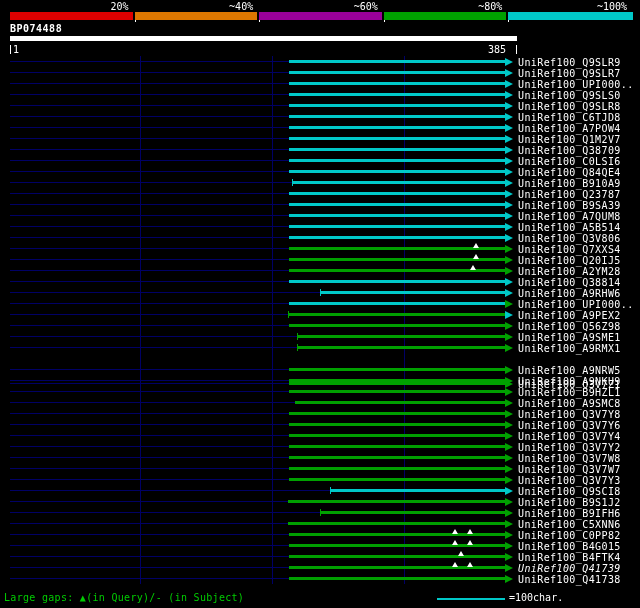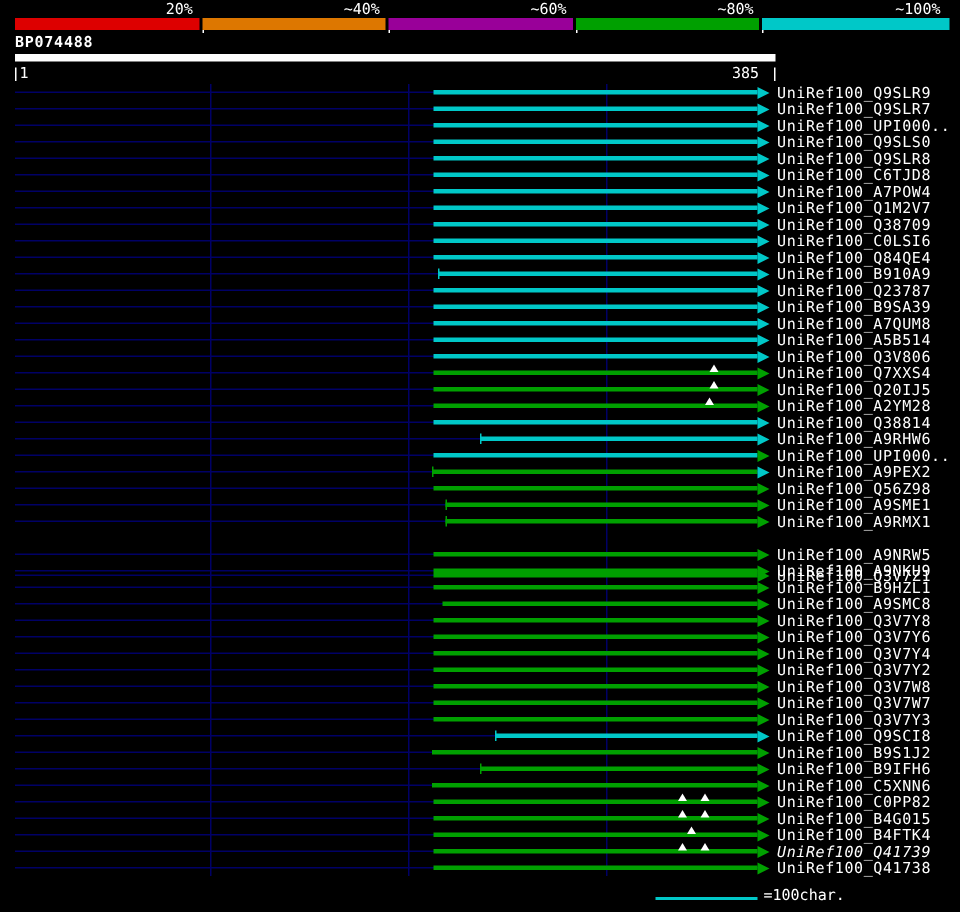--- a/index.html
+++ b/index.html
@@ -368,15 +368,16 @@
         <div class="hit-label">UniRef100_Q41739</div>
       </div>
       <div class="row" style="top: 573px;">
         <div class="hline" style="background: rgb(0, 0, 102);"></div>
         <div class="bar" style="left: 289.354px; width: 215.646px; background: rgb(0, 160, 0);"></div>
         <div class="bar-arrow" style="left: 505px; border-left: 8px solid rgb(0, 160, 0);"></div>
         <div class="hit-label">UniRef100_Q41738</div>
       </div>
     </div>
 
+  <div id="footerGaps" style="color: rgb(0, 204, 0);">Large gaps: ▲(in Query)/- (in Subject)</div>
   <div id="scalebarLine" style="background: rgb(0, 200, 200);"></div>
   <div id="scalebarLabel">=100char.</div>
 </div>
 
 </body></html>

